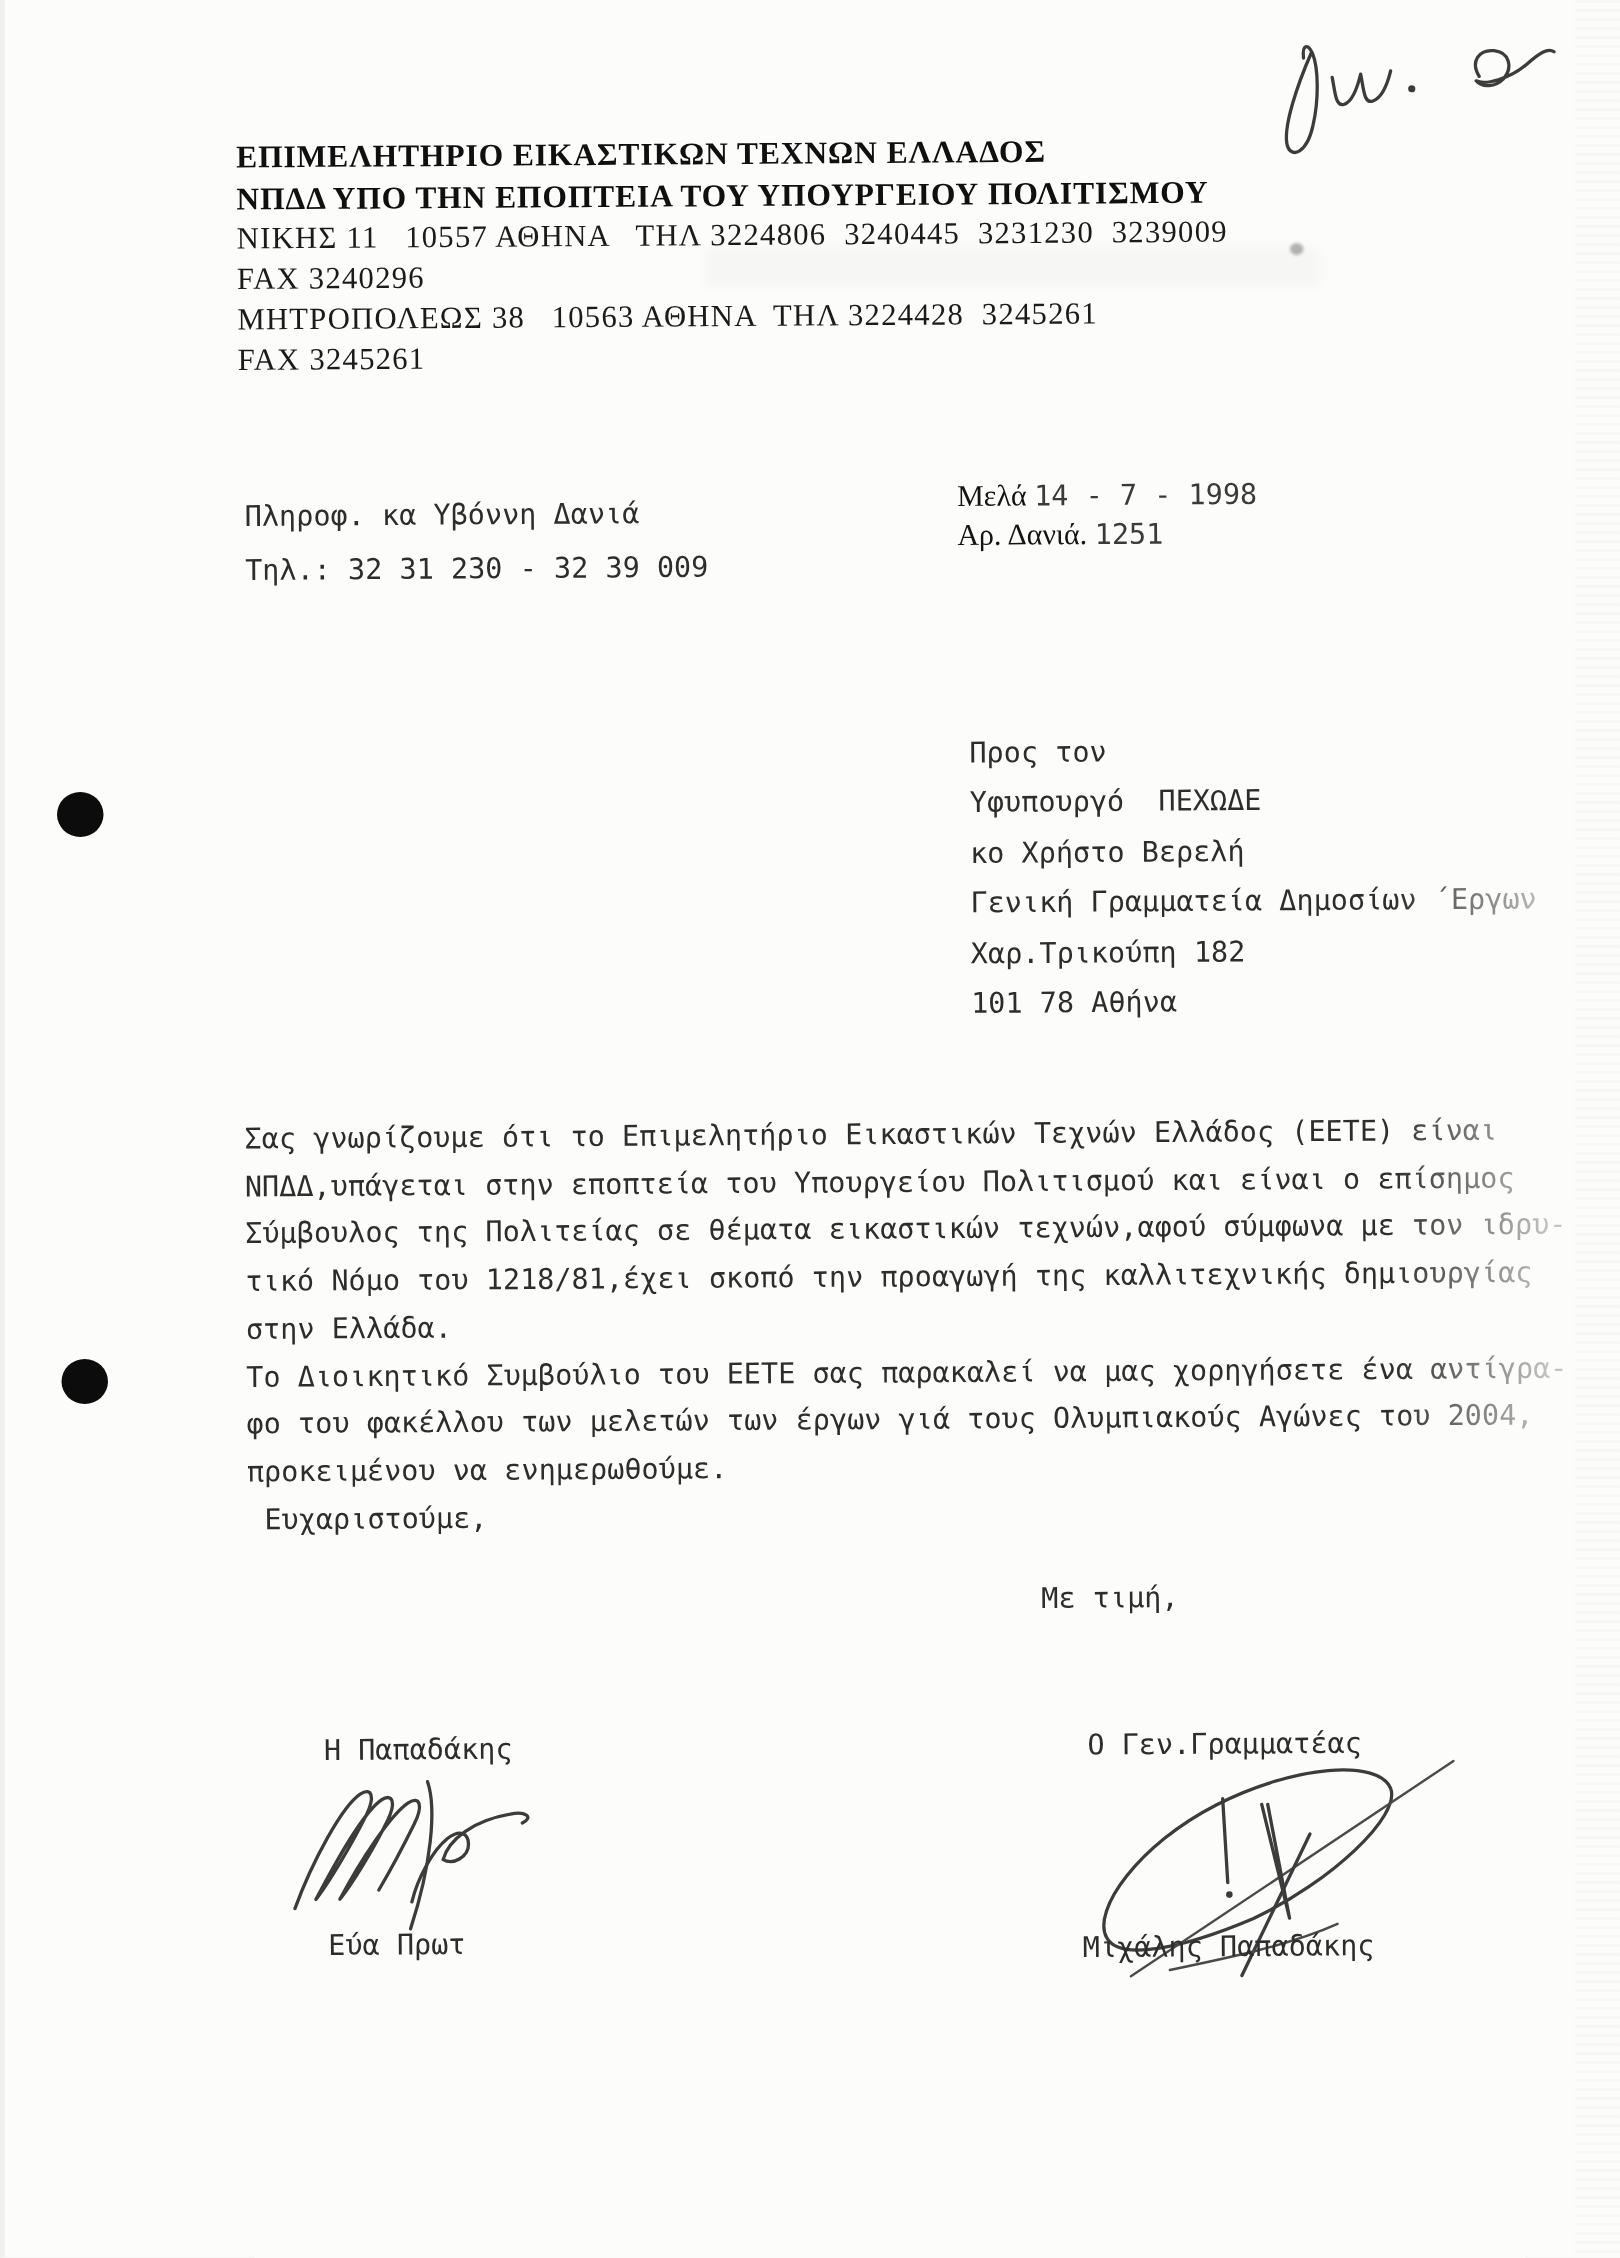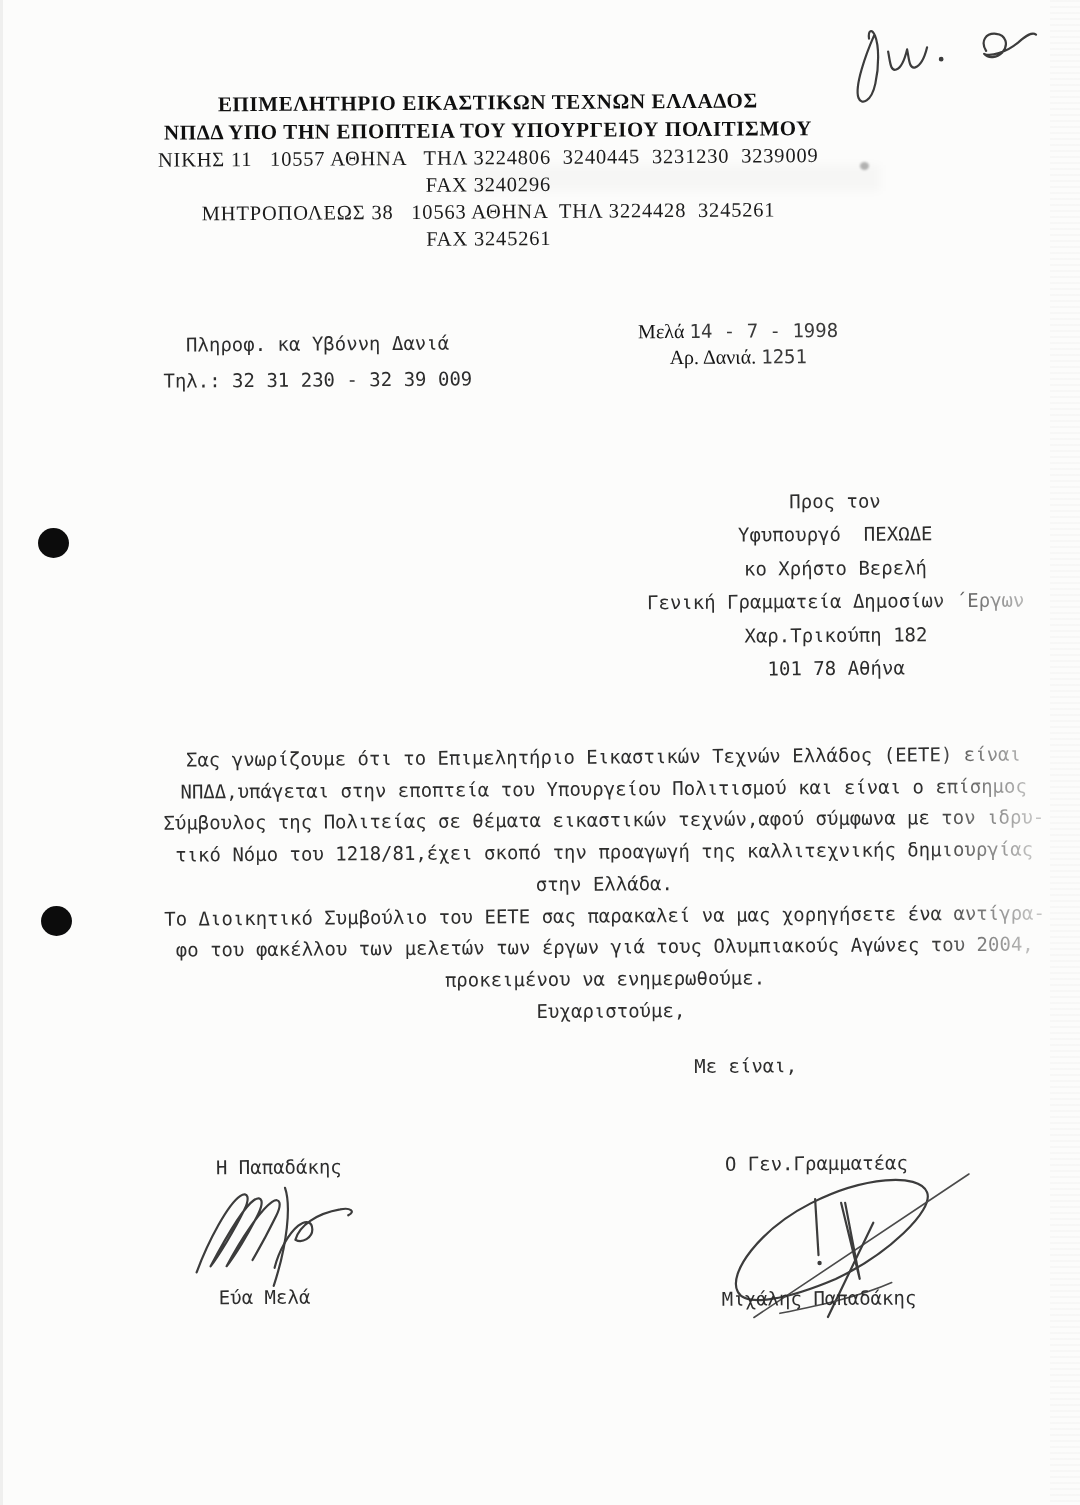--- a/index.html
+++ b/index.html
@@ -1,17 +1,17 @@
 <!DOCTYPE html>
 <html><head>
 <meta charset="utf-8">
 <style>
   html,body{margin:0;padding:0;}
   body{width:1080px;height:1505px;background:#e9e9e7;font-family:"Liberation Serif",serif;}
-  #page{position:relative;width:1080px;height:1505px;background:#fcfcfb;overflow:hidden;text-align:center;}
+  #page{position:relative;width:1080px;height:1505px;background:#fcfcfb;overflow:hidden;}
   #sheet{position:absolute;inset:0;transform:rotate(-0.4deg);transform-origin:50% 50%;}
 
   .abs{position:absolute;}
   .mono{font-family:"DejaVu Sans Mono",monospace;font-size:19px;color:#2d2d2d;white-space:pre;}
   .serif{font-family:"Liberation Serif",serif;color:#141414;white-space:pre;}
 
   
   #letterhead{left:162px;top:88px;}
   .lh-bold{font-size:21px;font-weight:700;letter-spacing:0.6px;line-height:28px;color:#101010;}
   .lh-reg{font-size:20.5px;font-weight:400;letter-spacing:0.8px;line-height:27px;color:#1b1b1b;}
@@ -94,29 +94,29 @@
       <div class="mono">ΝΠΔΔ,υπάγεται στην εποπτεία του Υπουργείου Πολιτισμού και είναι ο επίσημος</div>
       <div class="mono">Σύμβουλος της Πολιτείας σε θέματα εικαστικών τεχνών,αφού σύμφωνα με τον ιδρυ-</div>
       <div class="mono">τικό Νόμο του 1218/81,έχει σκοπό την προαγωγή της καλλιτεχνικής δημιουργίας</div>
       <div class="mono">στην Ελλάδα.</div>
       <div class="mono">Το Διοικητικό Συμβούλιο του ΕΕΤΕ σας παρακαλεί να μας χορηγήσετε ένα αντίγρα-</div>
       <div class="mono">φο του φακέλλου των μελετών των έργων γιά τους Ολυμπιακούς Αγώνες του 2004,</div>
       <div class="mono">προκειμένου να ενημερωθούμε.</div>
       <div class="mono"> Ευχαριστούμε,</div>
     </div>
 
-    <div id="closing" class="abs mono">Με είναι,</div>
+    <div id="closing" class="abs mono">Με τιμή,</div>
 
     <div class="abs sig-title" style="left:213px;top:1154px;">Η Παπαδάκης</div>
     <svg class="abs" style="left:185px;top:1170px;" width="180" height="122" viewBox="0 0 180 122">
       <path class="ink" d="M8 100 C20 68 40 32 52 24 C60 19 62 26 56 38 C46 58 30 84 22 94 C36 68 54 36 66 28 C74 23 76 30 70 42 C60 62 46 84 38 94 C52 68 72 38 84 30 C92 25 94 32 88 44 C80 60 70 78 64 88"></path>
       <path class="ink" d="M97 16 C103 34 99 72 85 114"></path>
       <path class="ink" d="M86 96 C90 80 100 62 110 54 C118 48 124 50 124 58 C124 66 114 72 107 68 C111 54 128 42 152 38 C162 36 168 40 160 44"></path>
     </svg>
-    <div class="abs sig-name" style="left:215px;top:1284px;">Εύα Μελά</div>
+    <div class="abs sig-name" style="left:215px;top:1284px;">Εύα Πρωτ</div>
 
     <div class="abs sig-title" style="left:722px;top:1154px;">Ο Γεν.Γραμματέας</div>
     <svg class="abs" style="left:718px;top:1163px;" width="262" height="172" viewBox="0 0 262 172">
       <path class="ink" d="M16 130 C6 112 38 68 90 42 C142 16 198 12 206 32 C213 50 166 94 114 118 C66 138 24 146 16 130 Z"></path>
       <path class="ink-thin" d="M32 156 L248 14"></path>
       <path class="ink" d="M94 38 L97 94"></path>
       <circle cx="98" cy="102" r="2.2" fill="#3c3c3c" stroke="none"></circle>
       <path class="ink" d="M120 42 L138 118 L124 42"></path>
       <path class="ink" d="M152 62 L106 156"></path>
       <path class="ink-thin" d="M58 152 C98 144 138 136 170 122"></path>

